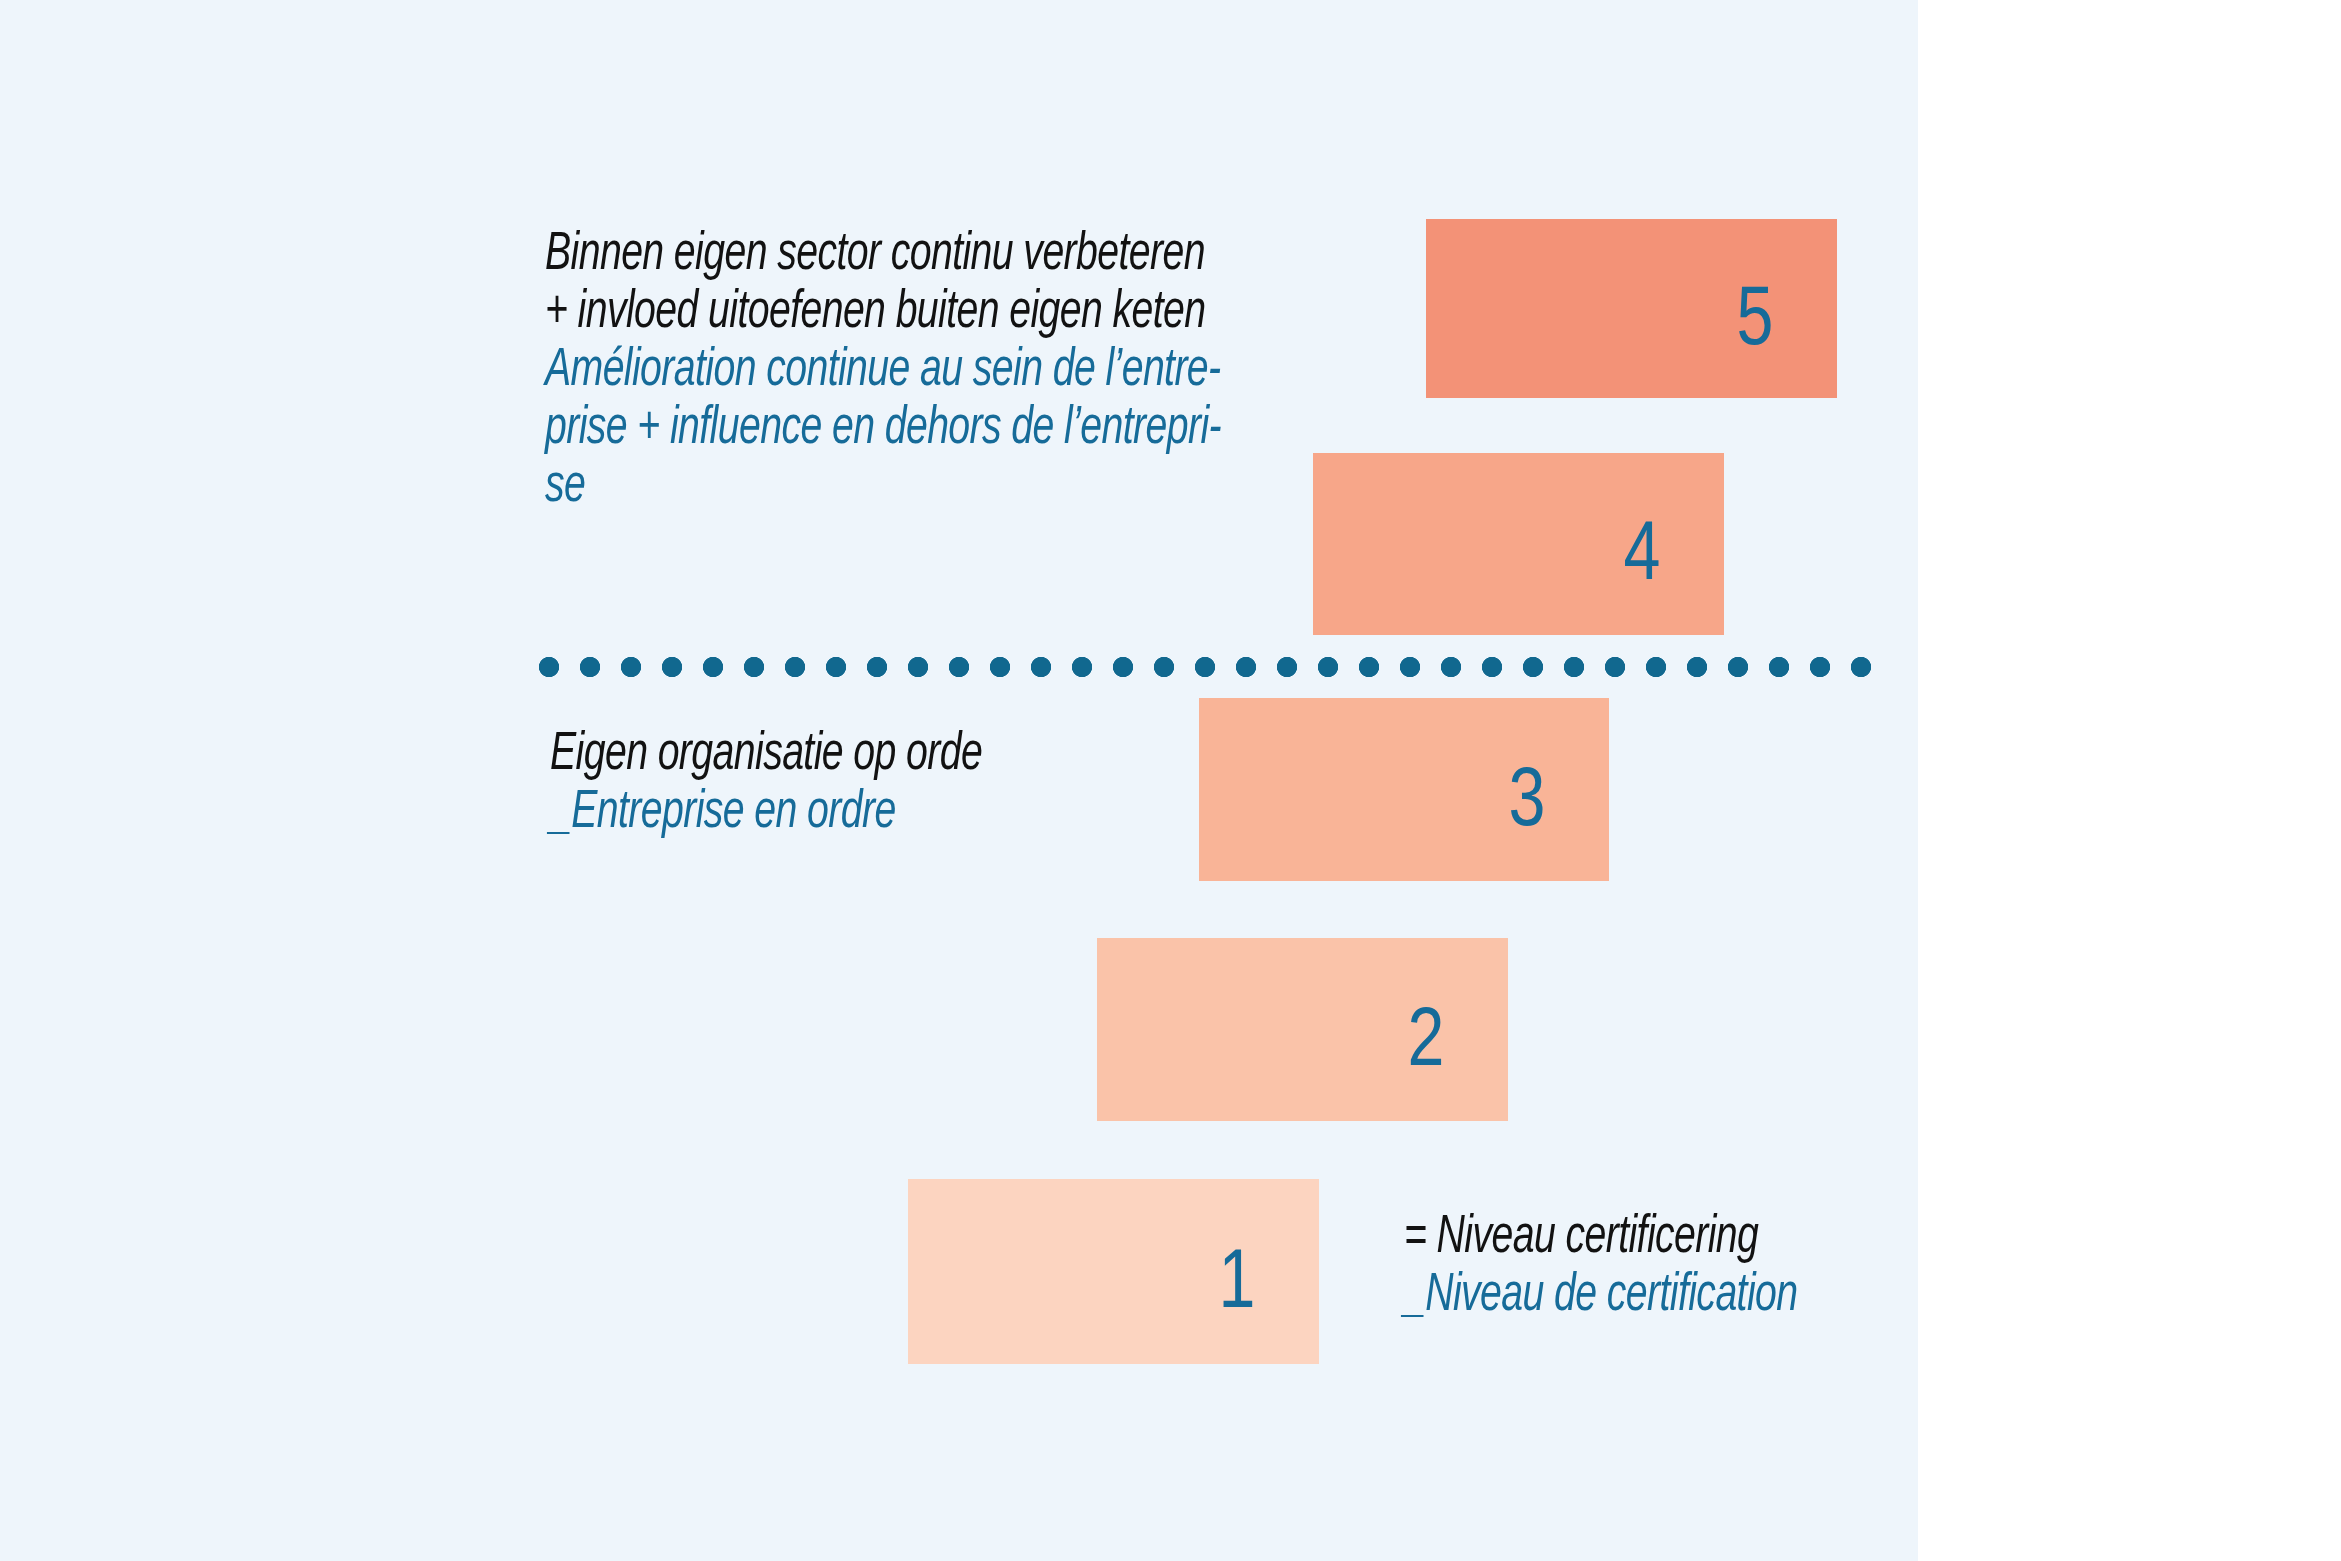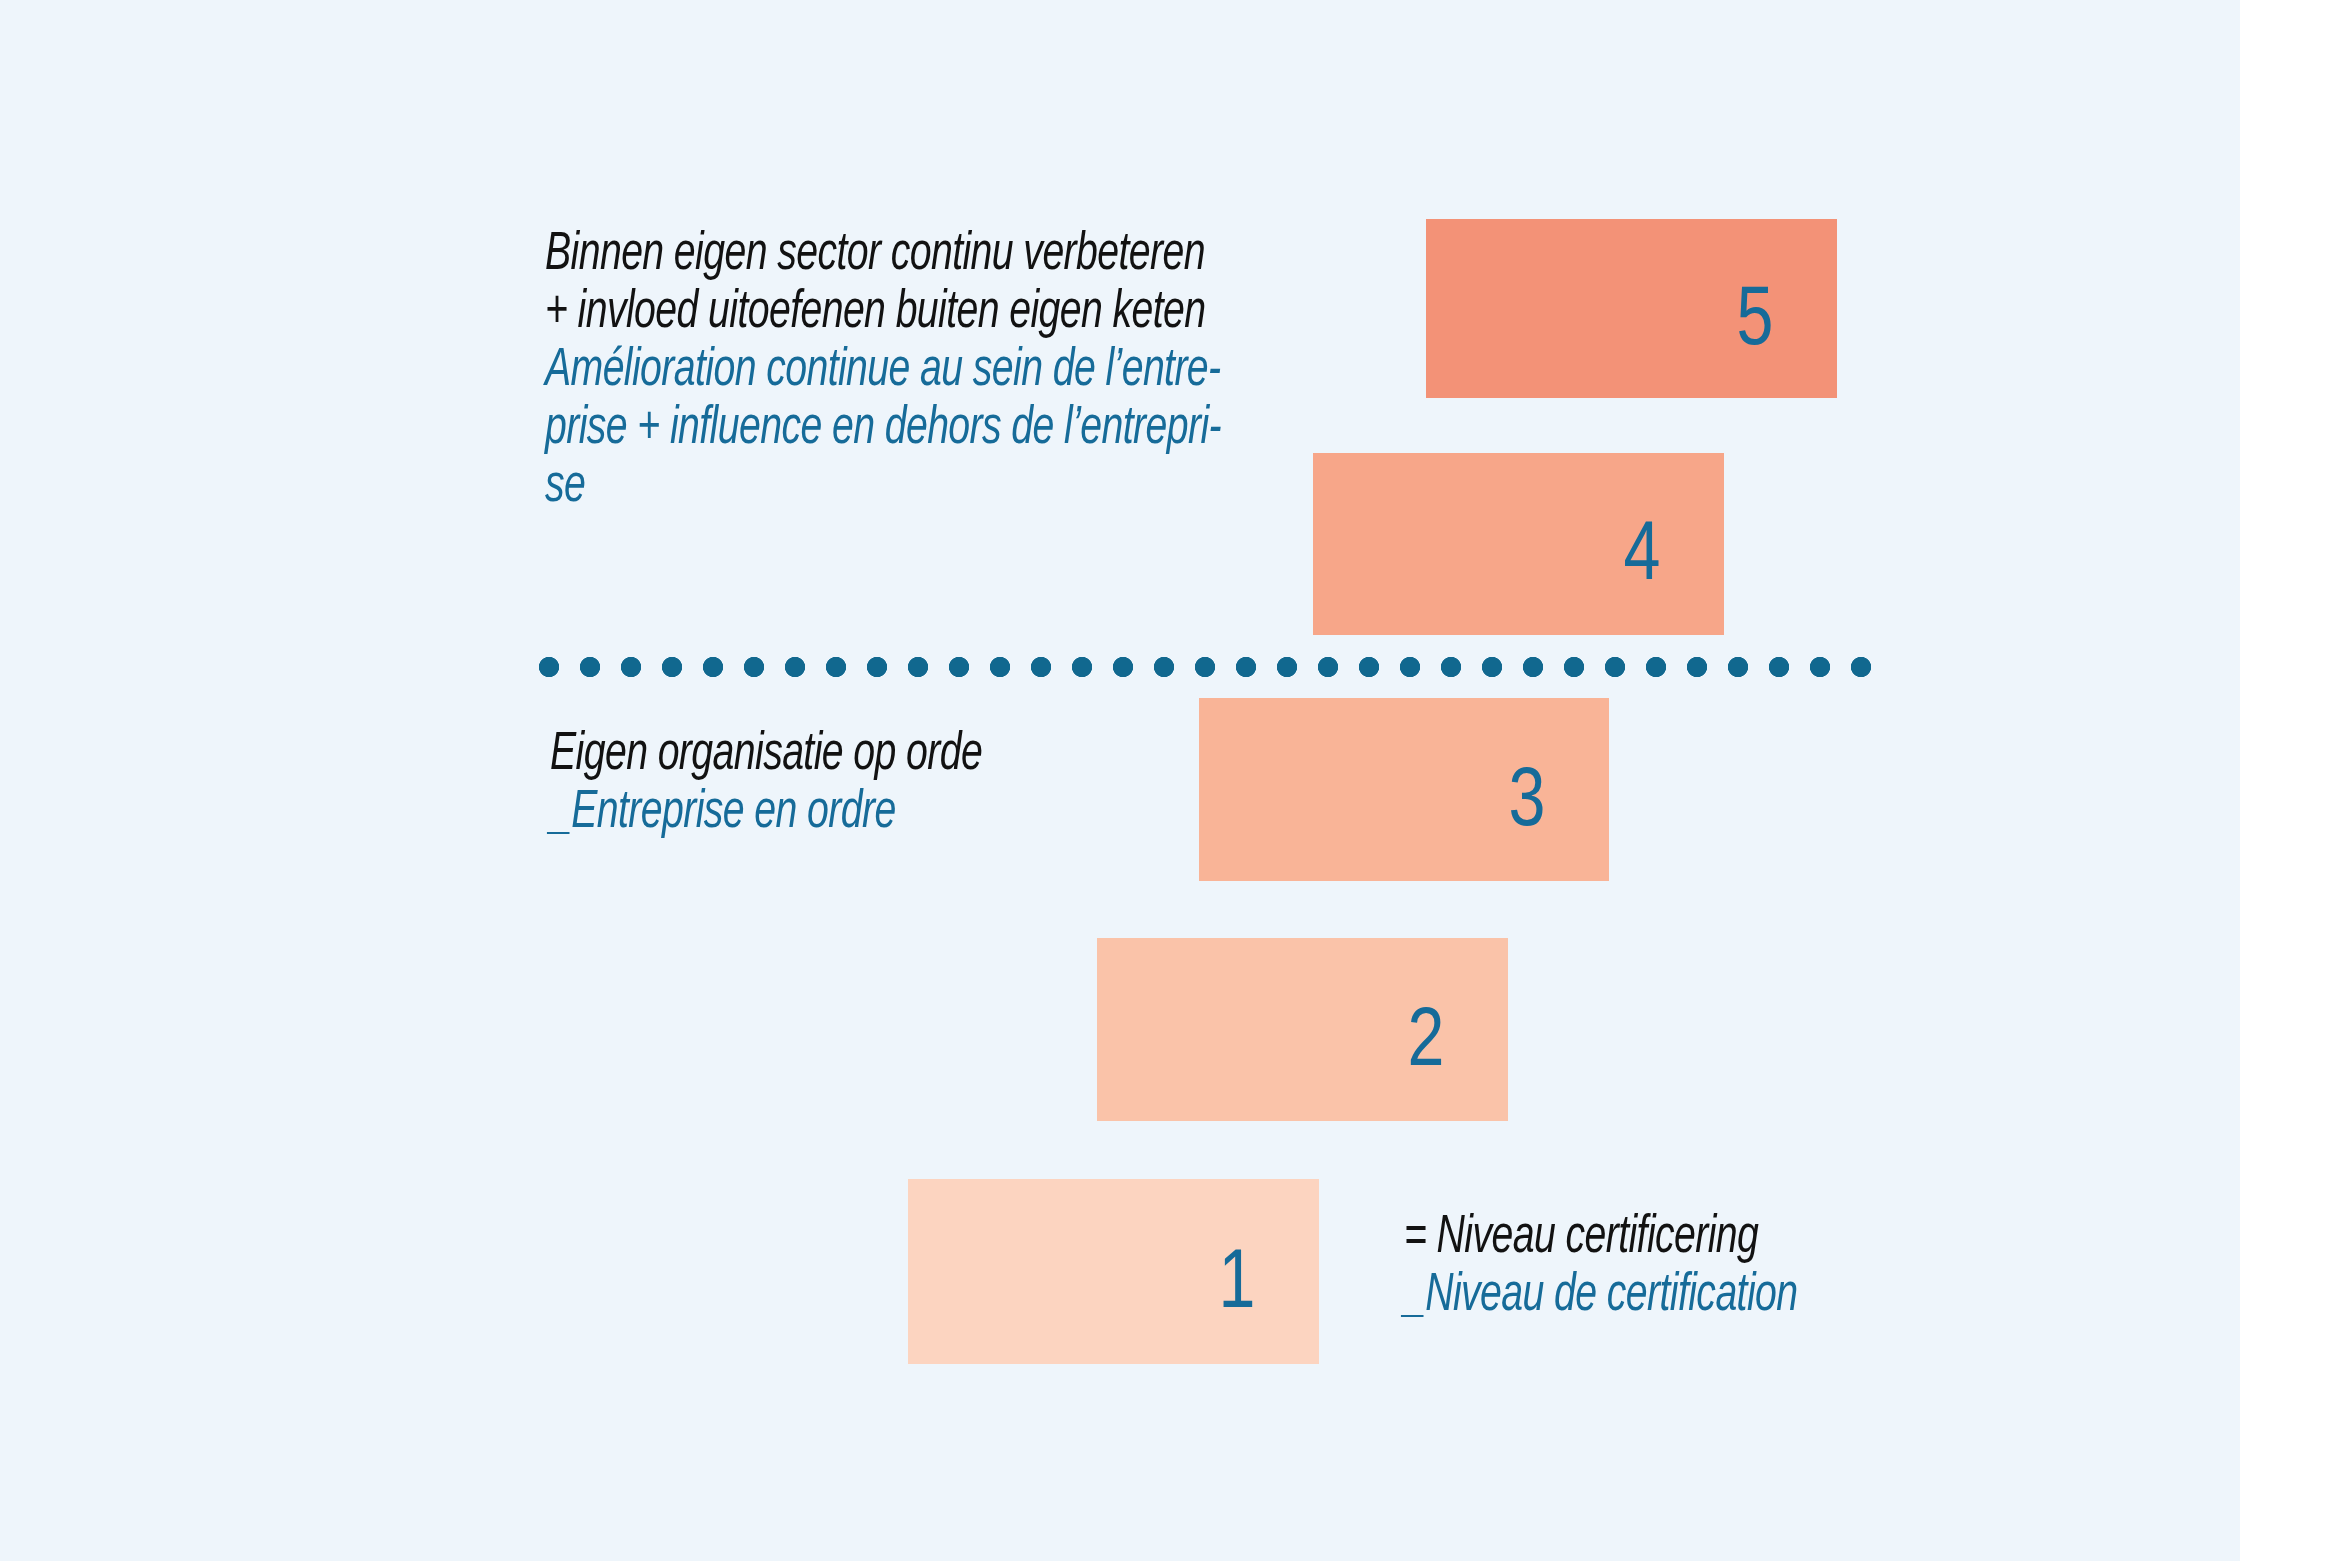--- a/index.html
+++ b/index.html
@@ -1,18 +1,18 @@
 <!DOCTYPE html>
 <html style="font-size:12.5px"><head>
 <meta charset="utf-8">
 <style>
   html, body { margin: 0; padding: 0; }
   .canvas {
     position: relative;
-    width: 2240px;
+    width: 1918px;
     height: 1561px;
     overflow: hidden;
     font-family: "Liberation Sans", sans-serif;
   }
   
   .block { position: absolute; }
   .b5 { left: 1426px; top: 219px;  width: 411px; height: 179px; }
   .b4 { left: 1313px; top: 453px;  width: 411px; height: 182px; }
   .b3 { left: 1199px; top: 698px;  width: 410px; height: 183px; }
   .b2 { left: 1097px; top: 938px; width: 411px; height: 183px; }

